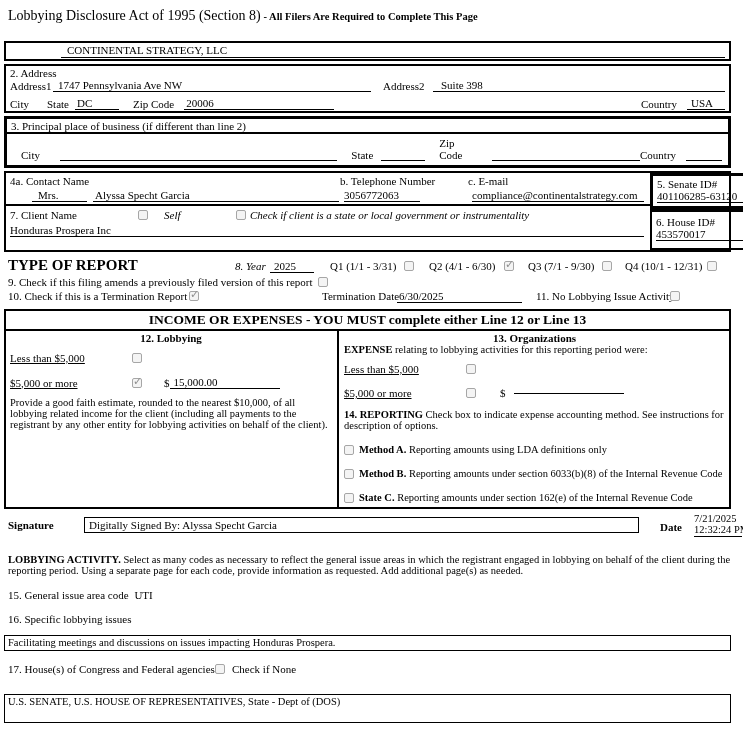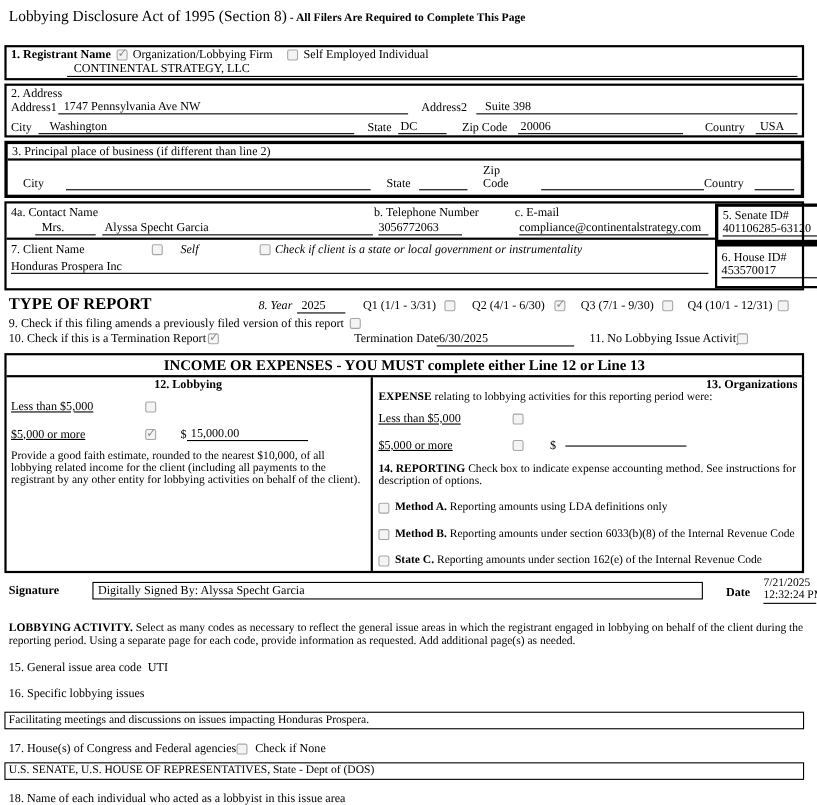--- a/index.html
+++ b/index.html
@@ -27,43 +27,35 @@
 <body>
 
 <div class="page">
 
   <div style="margin-left:4px;">
     <span class="title-main">Lobbying Disclosure Act of 1995 (Section 8)</span>
     <span class="title-sub">- All Filers Are Required to Complete This Page</span>
   </div>
 
   <div class="box" style="margin-top:17px;">
-    <div class="rowc" style="gap:5px;">
-      <span class="b">1. Registrant Name</span>
-      <span class="cb checked"></span>
-      <span>Organization/Lobbying Firm</span>
-      <span class="cb" style="margin-left:8px;"></span>
-      <span>Self Employed Individual</span>
-    </div>
     <div class="row" style="margin-left:51px;">
       <span class="uline" style="flex:1; padding:0 0 1px 6px;">CONTINENTAL STRATEGY, LLC</span>
     </div>
   </div>
 
   <div class="box">
     <div>2. Address</div>
     <div class="row">
       <span style="width:43px;">Address1</span>
       <span class="uline" style="width:318px; padding-left:5px;">1747 Pennsylvania Ave NW</span>
       <span style="margin-left:12px; width:50px;">Address2</span>
       <span class="uline" style="flex:1; padding-left:8px;">Suite 398</span>
     </div>
     <div class="row" style="margin-top:5px;">
       <span style="width:25px;">City</span>
-      <span class="uline" style="width:287px; padding-left:10px;">Washington</span>
       <span style="margin-left:12px;">State</span>
       <span class="uline" style="width:44px; margin-left:6px; padding-left:2px;">DC</span>
       <span style="margin-left:14px;">Zip Code</span>
       <span class="uline" style="width:150px; margin-left:10px; padding-left:2px;">20006</span>
       <span style="margin-left:auto;">Country</span>
       <span class="uline" style="width:38px; margin-left:10px; padding-left:4px;">USA</span>
     </div>
   </div>
 
   <div class="box" style="border-width:3px; padding:0;">
@@ -165,21 +157,21 @@
           <span class="ul" style="width:122px;">$5,000 or more</span>
           <span class="cb checked"></span>
           <span style="margin-left:22px;">$</span>
           <span class="uline" style="width:110px; padding-left:4px;">15,000.00</span>
         </div>
         <div class="small" style="margin-top:8px;">Provide a good faith estimate, rounded to the nearest $10,000, of all lobbying related income for the client (including all payments to the registrant by any other entity for lobbying activities on behalf of the client).</div>
         <div style="height:46px;"></div>
       </div>
 
       <div style="flex:1; padding:1px 4px 4px 5px; overflow:hidden;">
-        <div class="b" style="text-align:right;">13. Organizations</div>
+        <div class="b" style="text-align:center;">13. Organizations</div>
         <div class="small" style="white-space:nowrap;">
           <span class="b">EXPENSE</span><span> relating to lobbying activities for this reporting period were:</span>
         </div>
         <div class="rowc" style="margin-top:8px;">
           <span class="ul" style="width:122px;">Less than $5,000</span>
           <span class="cb"></span>
         </div>
         <div class="rowc" style="margin-top:12px;">
           <span class="ul" style="width:122px;">$5,000 or more</span>
           <span class="cb"></span>
@@ -225,17 +217,17 @@
   </div>
 
   <div style="margin:12px 0 0 4px;">16. Specific lobbying issues</div>
   <div class="ibox small" style="margin-top:10px; height:16px; padding:1px 3px;">Facilitating meetings and discussions on issues impacting Honduras Prospera.</div>
 
   <div style="position:relative; height:14px; margin-top:12px;">
     <span class="abs" style="left:4px; top:0;">17. House(s) of Congress and Federal agencies</span>
     <span class="abs cb" style="left:211px; top:1px;"></span>
     <span class="abs" style="left:228px; top:0;">Check if None</span>
   </div>
-  <div class="ibox small" style="margin-top:4px; height:16px; padding:1px 3px;">U.S. SENATE, U.S. HOUSE OF REPRESENTATIVES, State - Dept of (DOS)</div>
+  <div class="ibox small" style="margin-top:17px; height:29px; padding:1px 3px;">U.S. SENATE, U.S. HOUSE OF REPRESENTATIVES, State - Dept of (DOS)</div>
 
   <div style="margin:11px 0 0 4px;">18. Name of each individual who acted as a lobbyist in this issue area</div>
 
 </div>
 
 </body></html>

